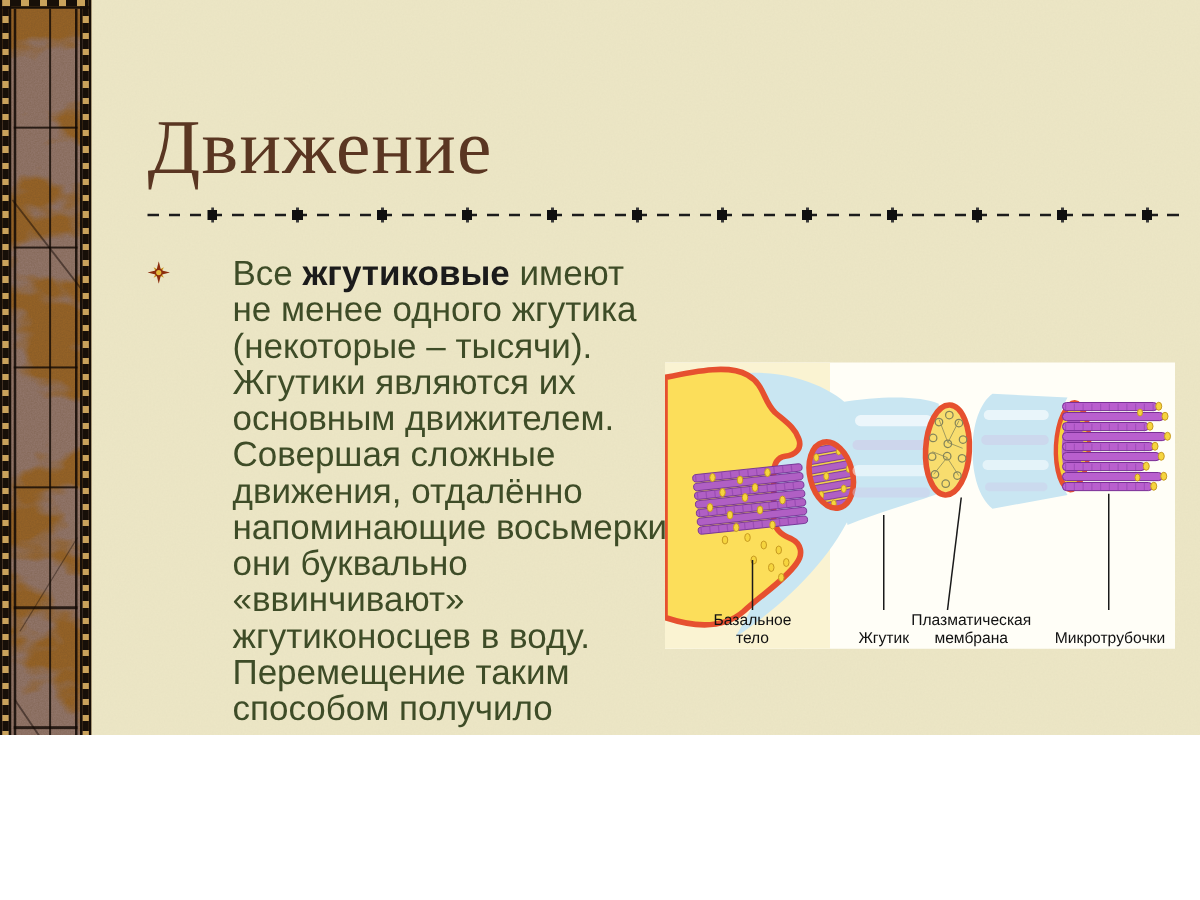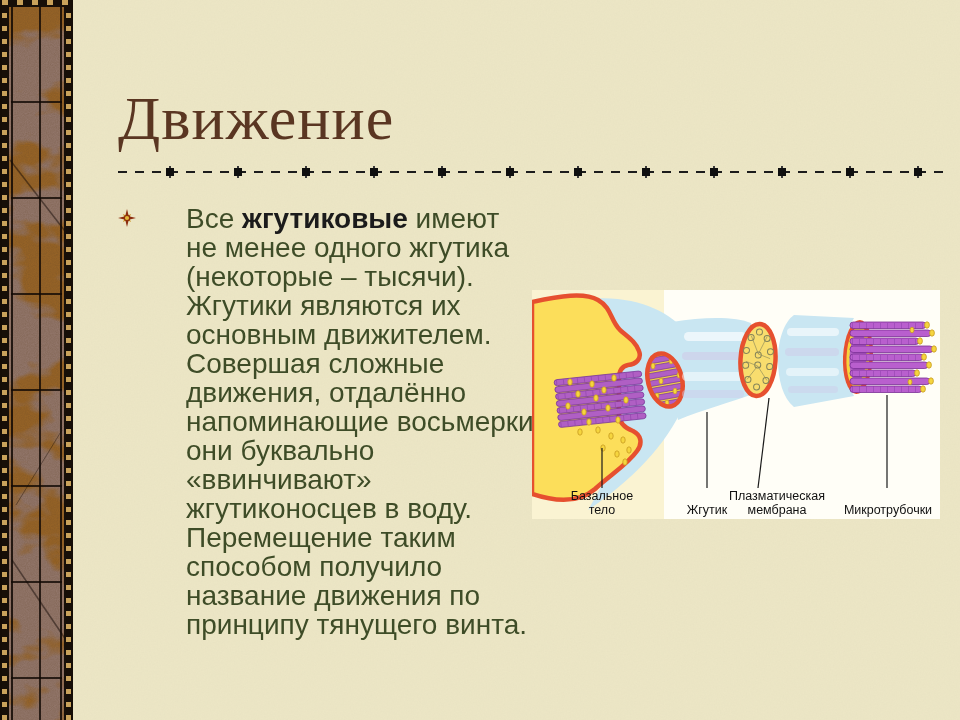--- a/index.html
+++ b/index.html
@@ -1,20 +1,20 @@
 <!DOCTYPE html>
 <html><head>
 <meta charset="utf-8">
 <style>
   * { margin:0; padding:0; box-sizing:border-box; }
   html,body { width:960px; height:720px; }
   body { font-family:"Liberation Sans", sans-serif; }
 
   .slide {
-    position:relative; width:960px; height:720px;
+    position:relative; width:960px; height:588px;
     background:#EDE7C6; overflow:hidden;
   }
   .paper-grain {
     position:absolute; inset:0; width:100%; height:100%;
     pointer-events:none; opacity:.5;
   }
 
   
   .sidebar {
     position:absolute; left:0; top:0; width:73px; height:720px;

